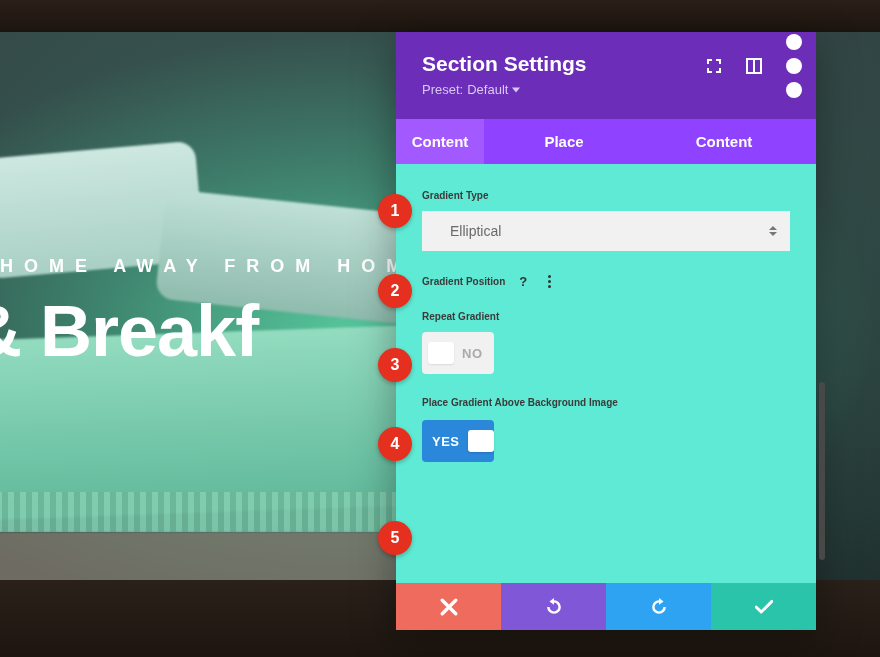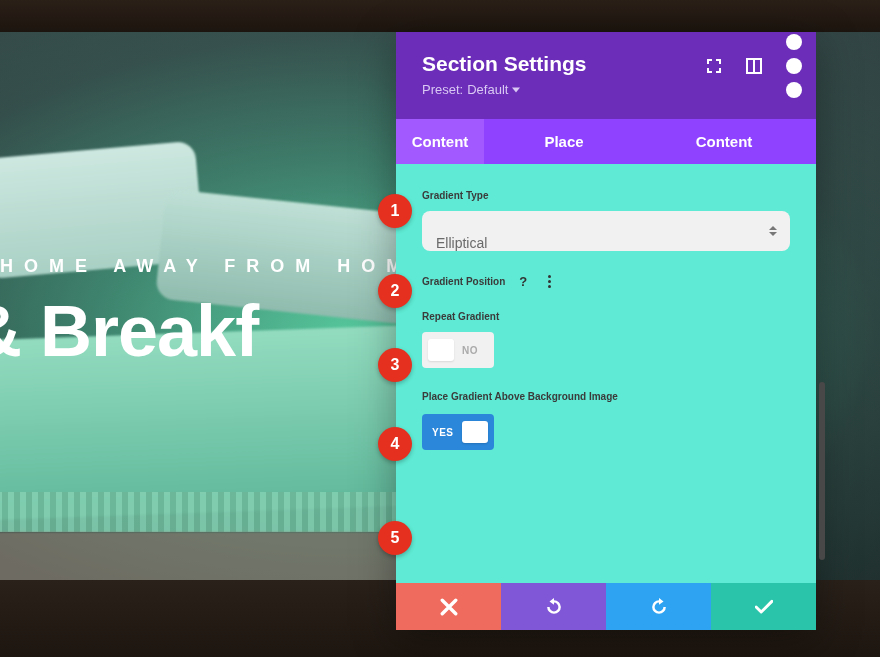--- a/index.html
+++ b/index.html
@@ -39,27 +39,27 @@
   .tab.active { background:#a259ff; }
 
   .panel-body { padding: 26px 26px 10px 26px; }
   .field { margin-bottom: 22px; }
   .label-row { display:flex; align-items:center; gap:10px; margin-bottom:10px;}
   .field-label { font-size:10px; color:#3b3b3b; font-weight:600; }
   .label-icon { display:inline-flex; align-items:center; justify-content:center; width:16px; height:16px;}
   .help-q { color:#333; font-weight:700; font-size:13px;}
   .dots { display:flex; flex-direction:column; gap:2px;}
   .dots span{ width:3px; height:3px; background:#333; border-radius:50%;}
-  .select { position:relative; background:#f1f1f1; border-radius:8px; height:40px; display:flex; align-items:flex-end; padding:0 14px;}
+  .select { position:relative; background:#f1f1f1; border-radius:0; height:40px; display:flex; align-items:center; padding:0 28px;}
   .select-val { font-size:14px; color:#6a6a6a; }
   .select-caret { position:absolute; right:12px; top:50%; transform:translateY(-50%); width:10px; display:flex; flex-direction:column; align-items:center; gap:2px;}
   .select-caret .up,.select-caret .down{ width:0;height:0;border-left:4px solid transparent;border-right:4px solid transparent;}
   .select-caret .up{ border-bottom:4px solid #777;}
   .select-caret .down{ border-top:4px solid #777;}
-  .toggle { display:inline-flex; align-items:center; height:36px; border-radius:4px; font-weight:700; font-size:10px; letter-spacing:0.5px;}
+  .toggle { display:inline-flex; align-items:center; height:42px; border-radius:4px; font-weight:700; font-size:13px; letter-spacing:0.5px;}
   .toggle.off { background:#f1f1f1; color:#aaa; width:72px; padding-left:6px;}
   .toggle.off .knob{ width:26px;height:22px;background:#fff;border-radius:3px;margin-right:8px;box-shadow:0 1px 2px rgba(0,0,0,0.1);}
   .toggle.on { background:#2b87da; color:#fff; width:72px; padding-left:10px; justify-content:flex-start;}
   .toggle.on .knob{ width:26px;height:22px;background:#fff;border-radius:3px;margin-left:8px;box-shadow:0 1px 2px rgba(0,0,0,0.15);}
 
   .footer-bar { position:absolute; left:0; bottom:0; width:100%; height:47px; display:flex;}
   .fbtn { flex:1; display:flex; align-items:center; justify-content:center;}
   .fb-cancel{ background:#ef6b5e;}
   .fb-undo{ background:#8057d7;}
   .fb-redo{ background:#2ea3f2;}

